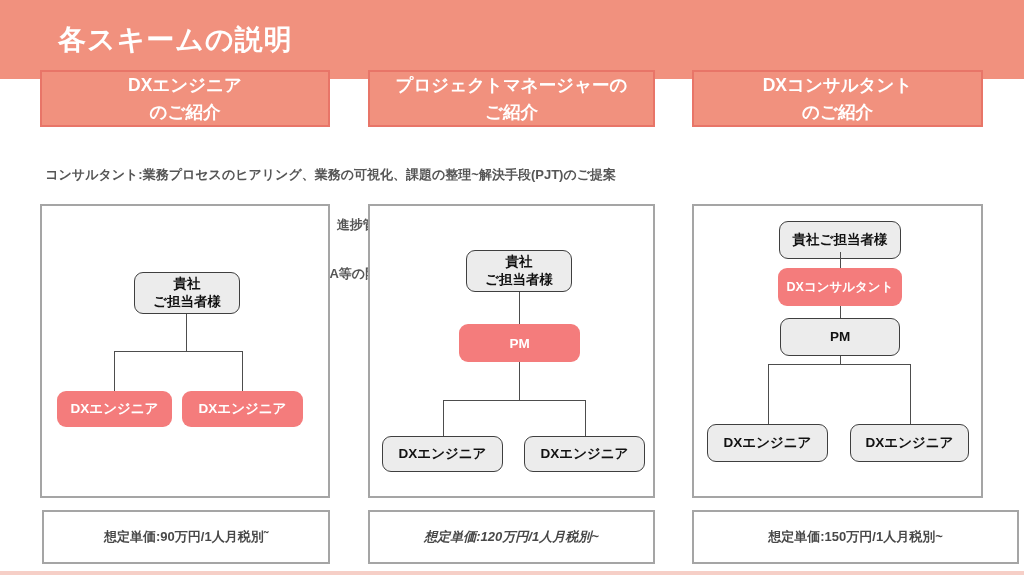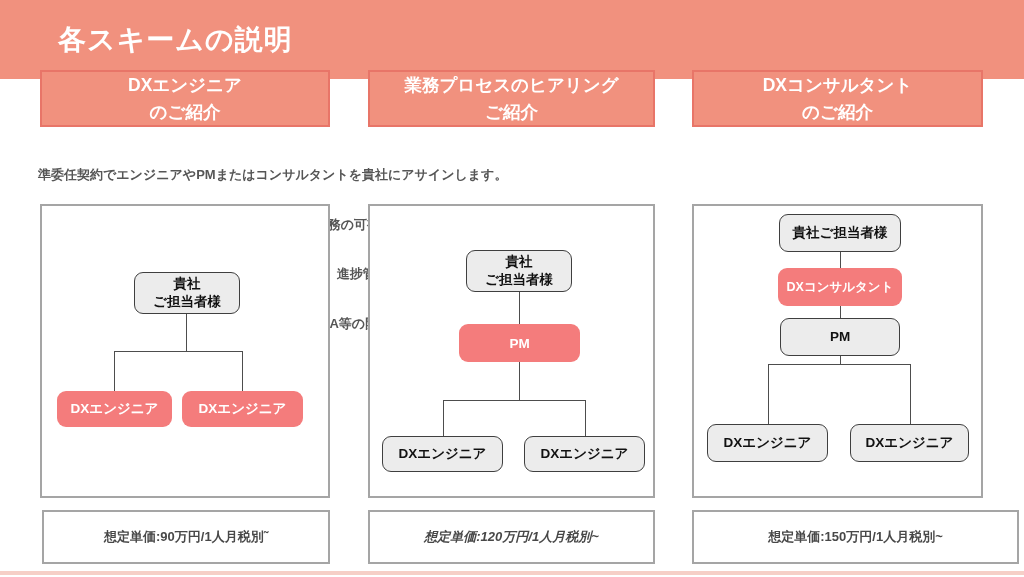--- a/index.html
+++ b/index.html
@@ -68,30 +68,29 @@
 
   <header class="banner">
     <h1>各スキームの説明</h1>
   </header>
 
   <div class="chead c1">
     <span>DXエンジニア</span>
     <span>のご紹介</span>
   </div>
   <div class="chead c2">
-    <span>業務プロセスのヒアリング</span>
+    <span>プロジェクトマネージャーの</span>
     <span>ご紹介</span>
   </div>
   <div class="chead c3">
     <span>DXコンサルタント</span>
     <span>のご紹介</span>
   </div>
 
   <div class="desc">
-    <div>準委任契約でエンジニアやPMまたはコンサルタントを貴社にアサインします。</div>
     <div>  コンサルタント:業務プロセスのヒアリング、業務の可視化、課題の整理~解決手段(PJT)のご提案</div>
     <div>  PM             :PJT全体設計のご提案、デリバリー、進捗管理</div>
     <div>  エンジニア     :PMからのタスク依頼に応じてRPA等の開発実行</div>
   </div>
 
   <div class="dbox" style="left:40px;width:290px;">
     <div class="gnode" style="left:92px;top:66px;width:106px;height:42px;">
       <span>貴社</span>
       <span>ご担当者様</span>
     </div>
@@ -112,21 +111,21 @@
     <div class="pnode" style="left:89px;top:118px;width:121px;height:38px;">PM</div>
     <div class="ln" style="left:149px;top:156px;width:1px;height:38px;"></div>
     <div class="ln" style="left:73px;top:194px;width:142px;height:1px;"></div>
     <div class="ln" style="left:73px;top:194px;width:1px;height:36px;"></div>
     <div class="ln" style="left:215px;top:194px;width:1px;height:36px;"></div>
     <div class="gnode" style="left:12px;top:230px;width:121px;height:36px;">DXエンジニア</div>
     <div class="gnode" style="left:154px;top:230px;width:121px;height:36px;">DXエンジニア</div>
   </div>
 
   <div class="dbox" style="left:692px;width:291px;">
-    <div class="gnode" style="left:85px;top:8px;width:122px;height:38px;">貴社ご担当者様</div>
+    <div class="gnode" style="left:85px;top:15px;width:122px;height:38px;">貴社ご担当者様</div>
     <div class="ln" style="left:146px;top:46px;width:1px;height:16px;"></div>
     <div class="pnode" style="left:84px;top:62px;width:124px;height:38px;font-size:12.5px;">DXコンサルタント</div>
     <div class="ln" style="left:146px;top:100px;width:1px;height:12px;"></div>
     <div class="gnode" style="left:86px;top:112px;width:120px;height:38px;">PM</div>
     <div class="ln" style="left:146px;top:150px;width:1px;height:8px;"></div>
     <div class="ln" style="left:74px;top:158px;width:142px;height:1px;"></div>
     <div class="ln" style="left:74px;top:158px;width:1px;height:60px;"></div>
     <div class="ln" style="left:216px;top:158px;width:1px;height:60px;"></div>
     <div class="gnode" style="left:13px;top:218px;width:121px;height:38px;">DXエンジニア</div>
     <div class="gnode" style="left:156px;top:218px;width:119px;height:38px;">DXエンジニア</div>

